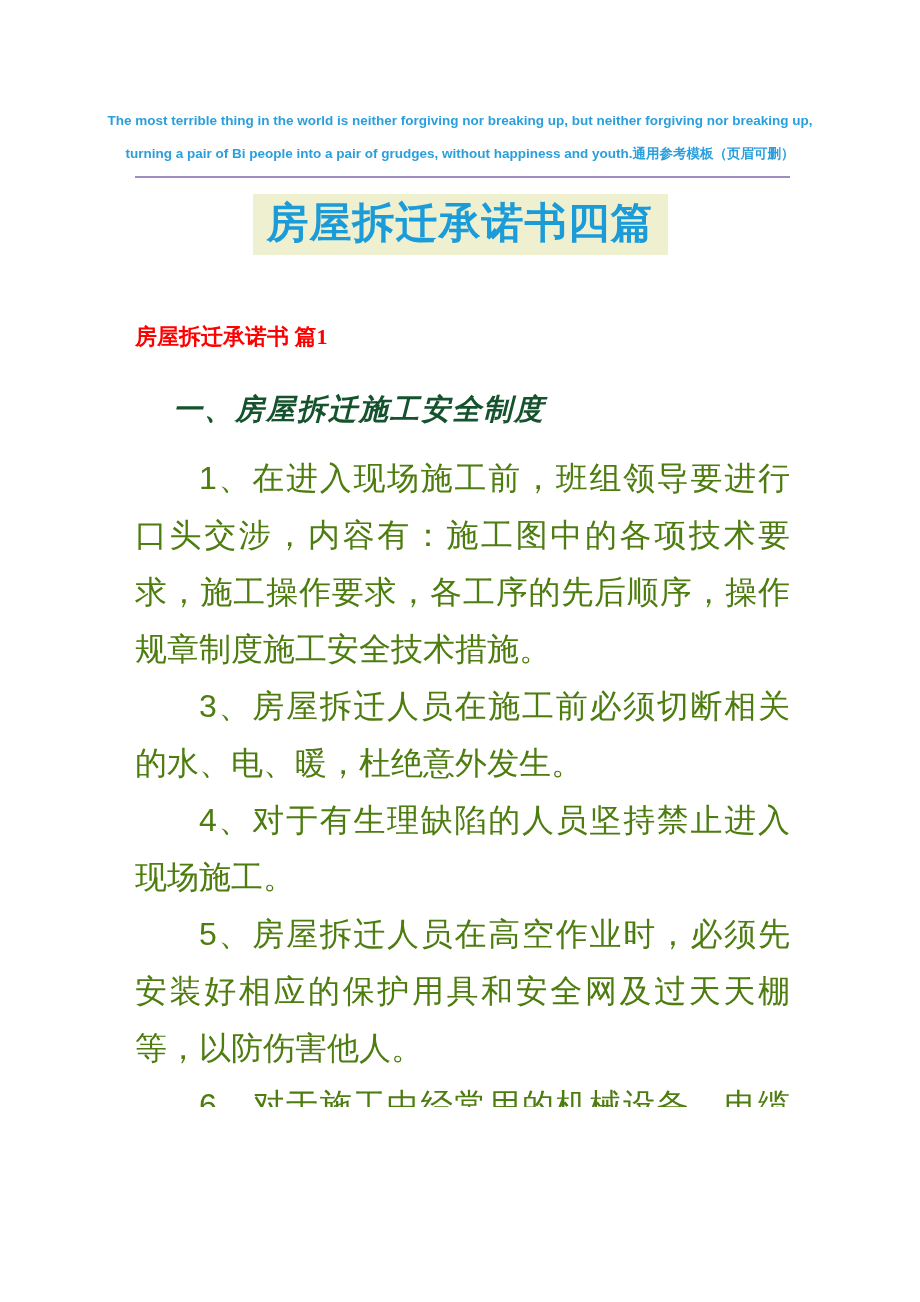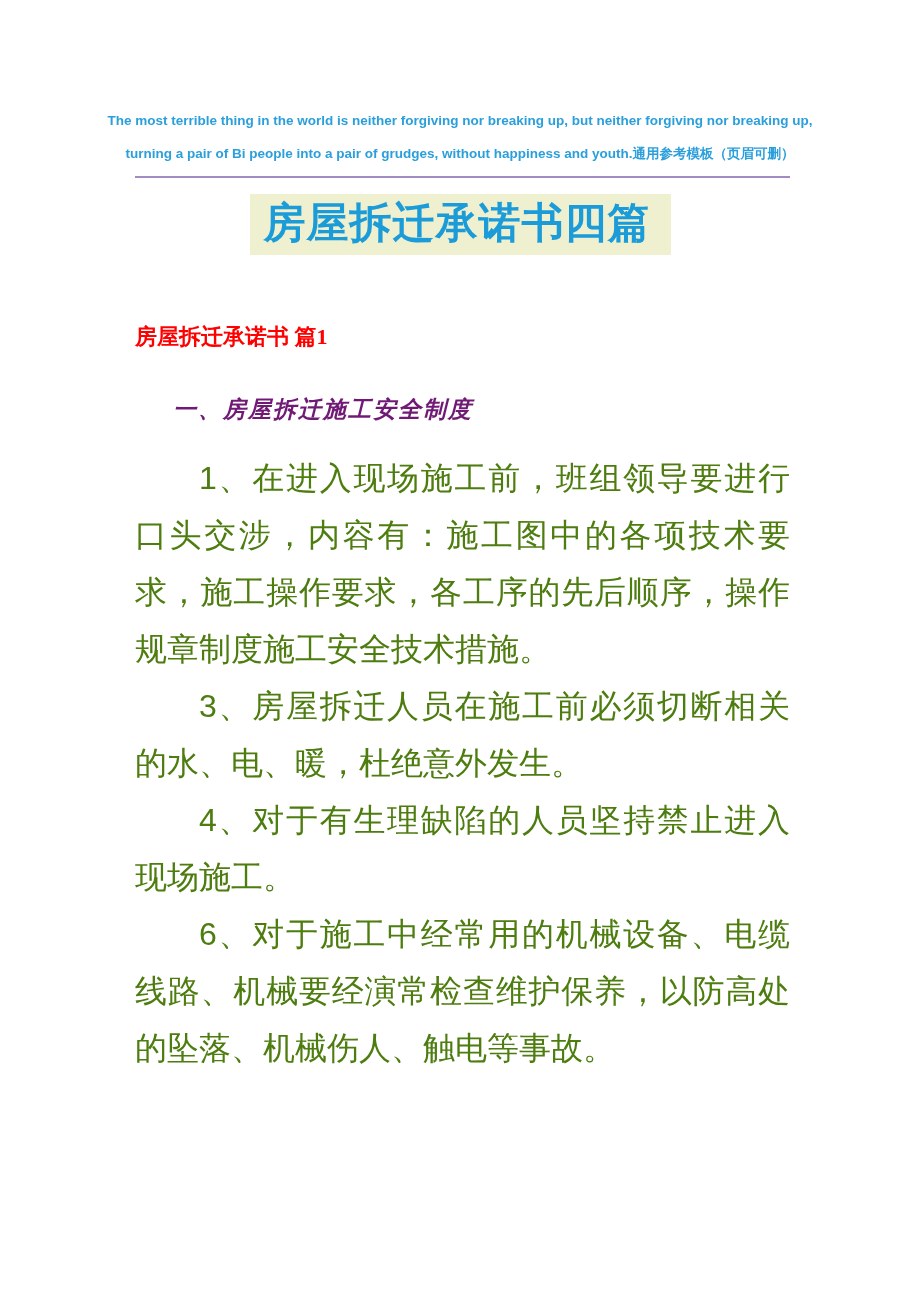--- a/index.html
+++ b/index.html
@@ -28,21 +28,21 @@
     border-top: 2px solid #A08CC0;
     margin: 6px 130px 0 135px;
   }
   .title-wrap {
     margin-top: 16px;
     text-align: center;
   }
   .title-highlight {
     display: inline-block;
     background: #EFF0D0;
-    padding: 6px 20px 9px 14px;
+    padding: 6px 14px 9px 14px;
   }
   .doc-title {
     display: inline;
     color: #1B9CD8;
     font-family: "Liberation Sans", "DejaVu Sans", sans-serif;
     font-size: 42px;
     font-weight: 800;
     letter-spacing: 1px;
     line-height: 1.1;
   }
@@ -53,22 +53,22 @@
     margin-top: 64px;
     color: #FF0000;
     font-size: 22px;
     font-weight: 700;
     line-height: 36px;
     font-family: "Liberation Serif", "DejaVu Serif", serif;
   }
   .sub-heading {
     margin-top: 38px;
     margin-left: 38px;
-    color: #701a75;
-    font-size: 23px;
+    color: #14532d;
+    font-size: 29px;
     font-weight: 700;
     font-style: italic;
     letter-spacing: 2px;
     line-height: 33px;
     font-family: "Liberation Serif", "DejaVu Serif", serif;
   }
   .body-text {
     margin-top: 24px;
   }
   .body-text p {
@@ -102,18 +102,19 @@
   <div class="content">
 
     <h2 class="section-heading">房屋拆迁承诺书 篇1</h2>
 
     <h3 class="sub-heading">一、房屋拆迁施工安全制度</h3>
 
     <div class="body-text">
       <p>1、在进入现场施工前，班组领导要进行口头交涉，内容有：施工图中的各项技术要求，施工操作要求，各工序的先后顺序，操作规章制度施工安全技术措施。</p>
       <p>3、房屋拆迁人员在施工前必须切断相关的水、电、暖，杜绝意外发生。</p>
       <p>4、对于有生理缺陷的人员坚持禁止进入现场施工。</p>
+      <p>5、房屋拆迁人员在高空作业时，必须先安装好相应的保护用具和安全网及过天天棚等，以防伤害他人。</p>
       <p>6、对于施工中经常用的机械设备、电缆线路、机械要经演常检查维护保养，以防高处的坠落、机械伤人、触电等事故。</p>
     </div>
 
   </div>
 
 </div>
 
 </body></html>

